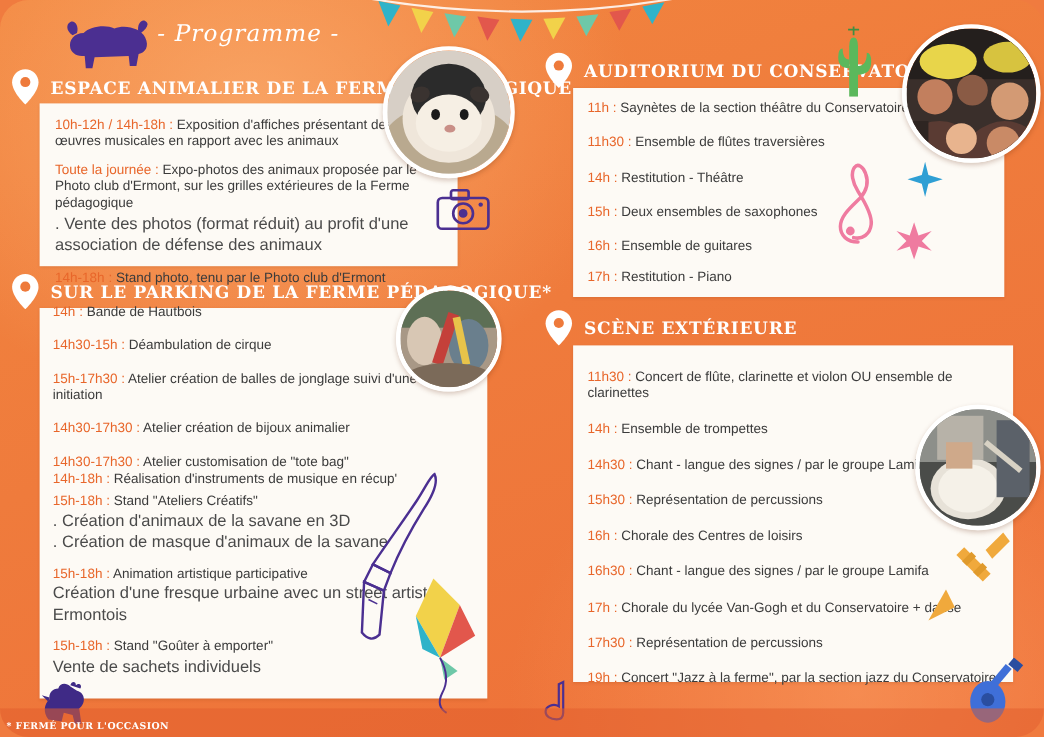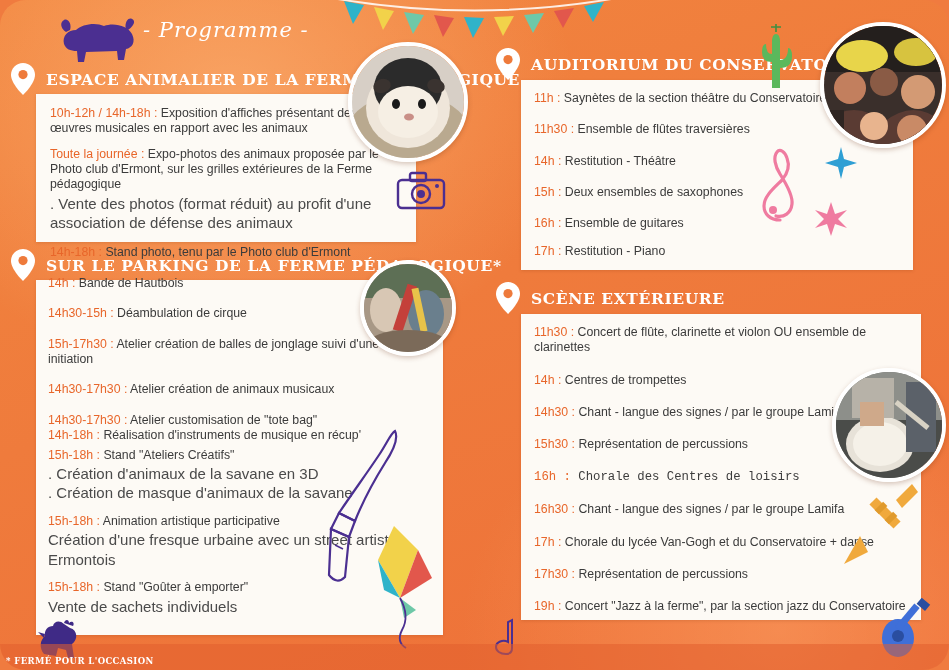--- a/index.html
+++ b/index.html
@@ -221,21 +221,21 @@
     <div class="entry" style="margin-bottom:15px;">
       <span class="t">14h :</span><span> Bande de Hautbois</span>
     </div>
     <div class="entry" style="margin-bottom:15px;">
       <span class="t">14h30-15h :</span><span> Déambulation de cirque</span>
     </div>
     <div class="entry" style="margin-bottom:15px;">
       <span class="t">15h-17h30 :</span><span> Atelier création de balles de jonglage suivi d'une initiation</span>
     </div>
     <div class="entry" style="margin-bottom:15px;">
-      <span class="t">14h30-17h30 :</span><span> Atelier création de animaux musicaux</span>
+      <span class="t">14h30-17h30 :</span><span> Atelier création de bijoux animalier</span>
     </div>
     <div class="entry" style="margin-bottom:0;">
       <span class="t">14h30-17h30 :</span><span> Atelier customisation de "tote bag"</span>
     </div>
     <div class="entry" style="margin-bottom:4px;">
       <span class="t">14h-18h :</span><span> Réalisation d'instruments de musique en récup'</span>
     </div>
     <div class="entry" style="margin-bottom:11px;">
       <span class="t">15h-18h :</span><span> Stand "Ateliers Créatifs"</span>
       <span class="sub" style="white-space:pre-line;">. Création d'animaux de la savane en 3D
@@ -352,34 +352,34 @@
 
   <div class="section-head" style="left:495px; top:281px;">
     <svg class="pin" viewBox="0 0 26 34">
       <path d="M13 1 C6.4 1 1 6.3 1 12.8 C1 21.8 13 33 13 33 C13 33 25 21.8 25 12.8 C25 6.3 19.6 1 13 1 Z" fill="#ffffff"></path>
       <circle cx="13" cy="12.6" r="4.6" fill="#ee7a3b"></circle>
     </svg>
     <div class="section-title">Scène extérieure</div>
   </div>
 
   <div class="panel" style="left:521px; top:314px; width:400px; height:306px;"></div>
-  <div class="list" style="left:534px; top:325px; width:382px;">
+  <div class="list" style="left:534px; top:335px; width:382px;">
     <div class="entry" style="margin-bottom:17px;">
       <span class="t">11h30 :</span><span> Concert de flûte, clarinette et violon OU ensemble de clarinettes</span>
     </div>
     <div class="entry" style="margin-bottom:17px;">
-      <span class="t">14h :</span><span> Centres de trompettes</span>
+      <span class="t">14h :</span><span> Ensemble de trompettes</span>
     </div>
     <div class="entry" style="margin-bottom:17px;">
       <span class="t">14h30 :</span><span> Chant - langue des signes / par le groupe Lamifa</span>
     </div>
     <div class="entry" style="margin-bottom:17px;">
       <span class="t">15h30 :</span><span> Représentation de percussions</span>
     </div>
-    <div class="entry" style="margin-bottom:17px;font-family:Liberation Mono, monospace;">
+    <div class="entry" style="margin-bottom:17px;">
       <span class="t">16h :</span><span> Chorale des Centres de loisirs</span>
     </div>
     <div class="entry" style="margin-bottom:17px;">
       <span class="t">16h30 :</span><span> Chant - langue des signes / par le groupe Lamifa</span>
     </div>
     <div class="entry" style="margin-bottom:17px;">
       <span class="t">17h :</span><span> Chorale du lycée Van-Gogh et du Conservatoire + danse</span>
     </div>
     <div class="entry" style="margin-bottom:17px;">
       <span class="t">17h30 :</span><span> Représentation de percussions</span>

